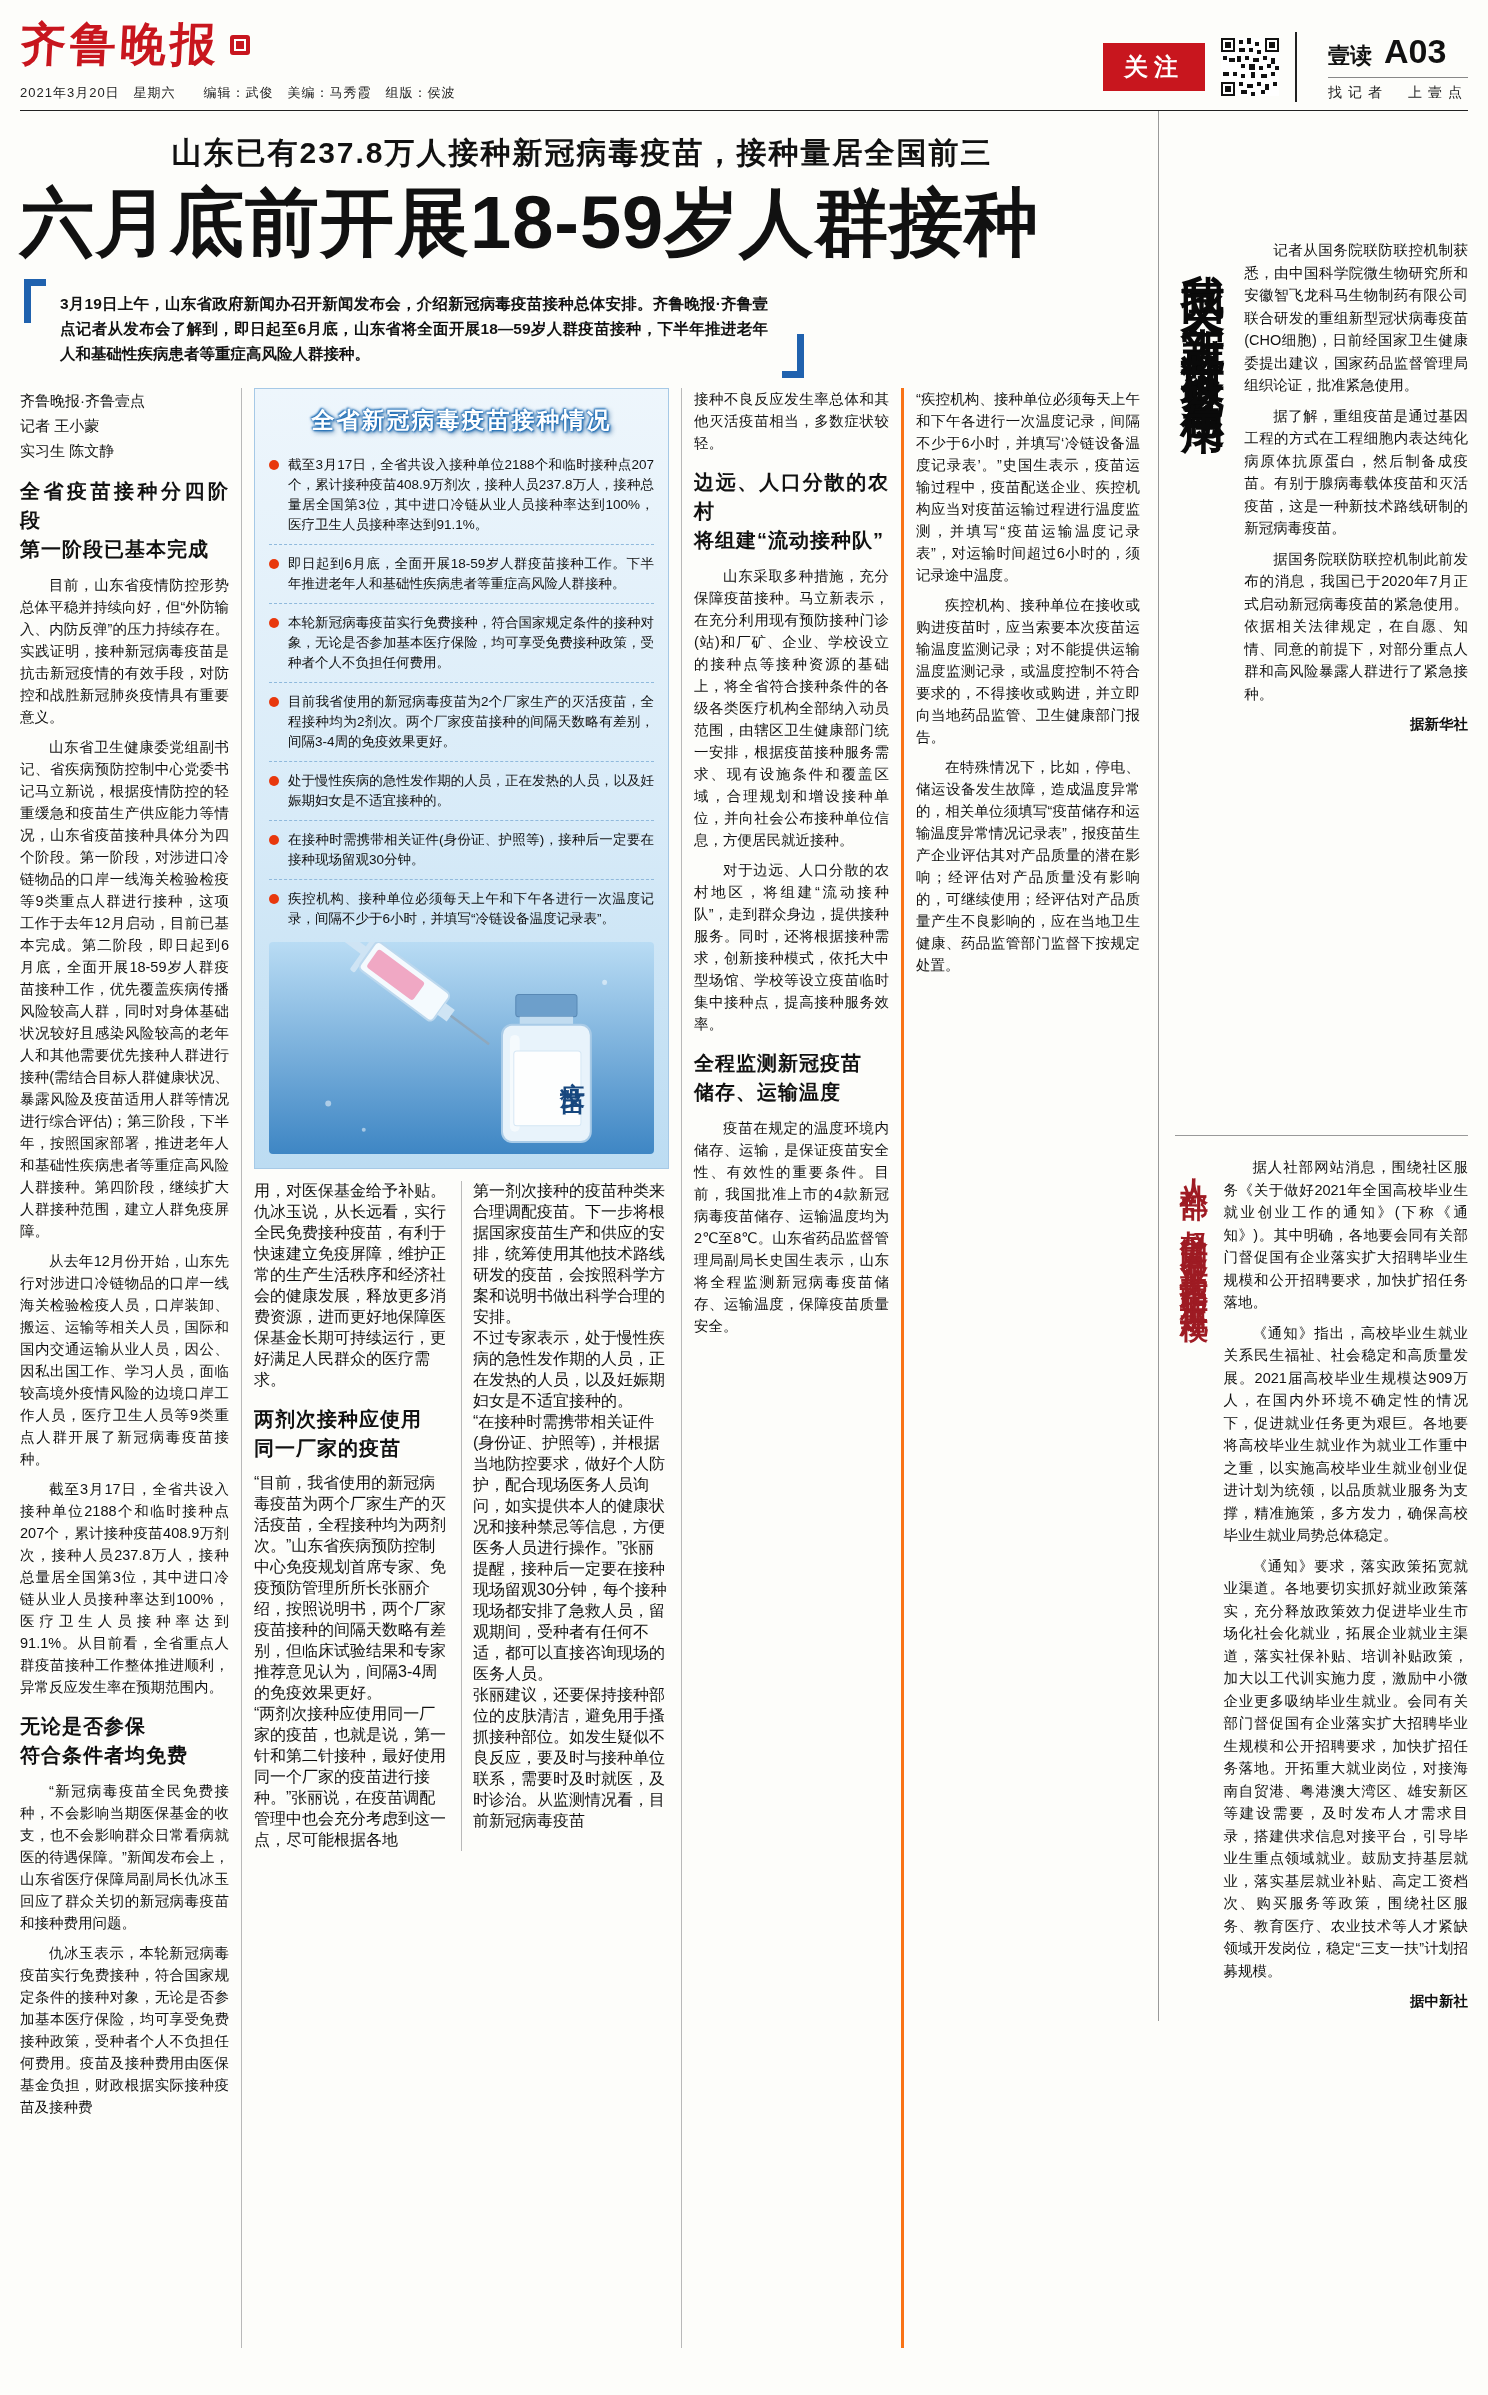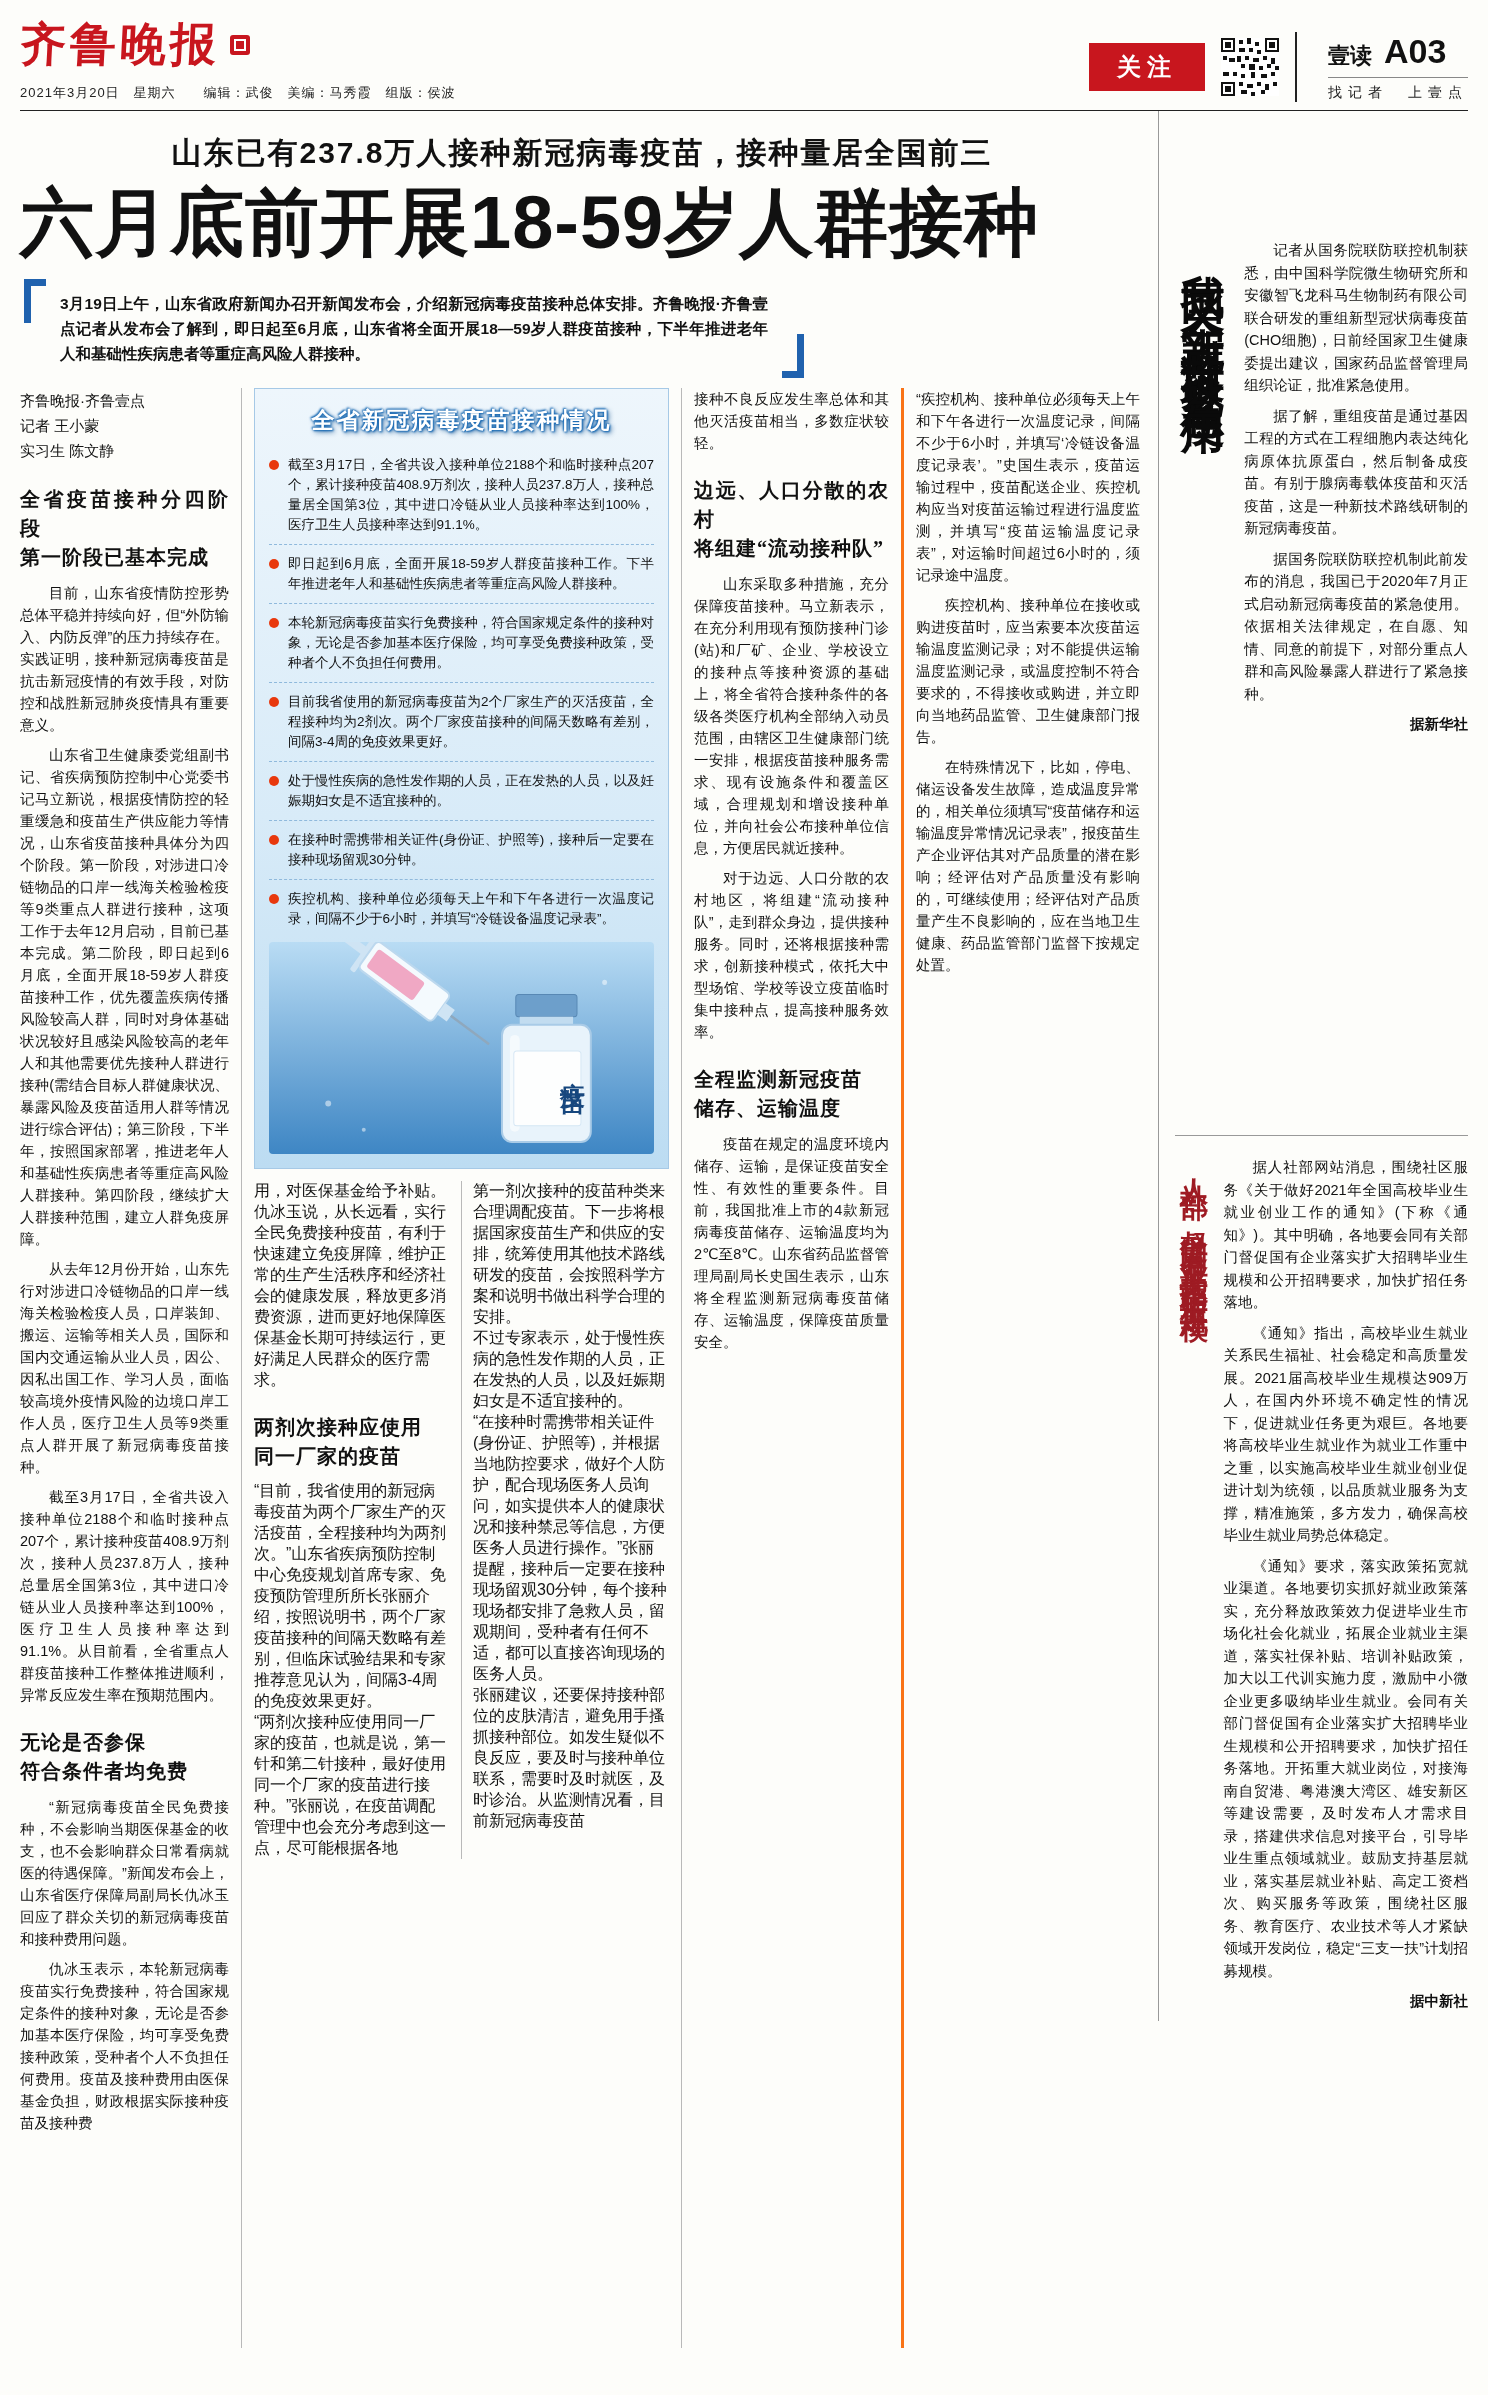--- a/index.html
+++ b/index.html
@@ -11,21 +11,21 @@
   .masthead { display:flex; justify-content:space-between; align-items:flex-end;
               padding-bottom:8px; border-bottom:1px solid #222; }
   .logo-row { display:flex; align-items:center; gap:10px; }
   .logo { font-size:46px; font-weight:900; color:#c8161e; letter-spacing:4px;
           font-family:"Liberation Serif","DejaVu Serif",serif; transform:skewX(-3deg); }
   .seal { width:20px; height:20px; background:#c8161e; border-radius:3px; position:relative; }
   .seal::after { content:""; position:absolute; inset:4px; border:2px solid #fff; }
   .dateline { font-size:13px; color:#222; margin-top:8px; letter-spacing:1px; }
   .mast-right { display:flex; align-items:center; gap:16px; }
   .follow-btn { background:#c8161e; color:#fff; font-size:24px; font-weight:700;
-                padding:8px 28px; letter-spacing:6px; cursor:pointer; }
+                padding:8px 21px; letter-spacing:6px; cursor:pointer; }
   .pagebox { border-left:2px solid #222; padding-left:31px; min-width:160px; }
   .pagebox-top { display:flex; align-items:baseline; gap:12px; padding-bottom:6px;
                  border-bottom:1px solid #888; margin-bottom:6px; }
   .section-name { font-size:22px; font-weight:800; }
   .page-no { font-size:34px; font-weight:900; }
   .slogan { font-size:14px; letter-spacing:6px; color:#222; }
 
   
   .content { display:flex; align-items:flex-start; }
   .main { flex:1 1 auto; padding-right:14px; min-width:0; }
@@ -40,21 +40,21 @@
   
   .cols { display:flex; margin-top:10px; min-height:1960px; }
   .col { font-size:14.5px; line-height:22px; text-align:justify; }
   .col p, .side-body p { margin-bottom:8px; text-indent:2em; }
   p.cont { text-indent:0; }
   .col1 { flex:0 0 222px; padding-right:12px; border-right:1px solid #b9b9b9; }
   .colmid { flex:0 0 440px; padding:0 12px; border-right:1px solid #b9b9b9; }
   .col4 { flex:0 0 222px; padding:0 12px; border-right:3px solid #f97316; }
   .col5 { flex:1 1 auto; padding:0 4px 0 12px; }
   .byline { font-size:15px; line-height:25px; margin-bottom:12px; }
-  .sec-h { margin:22px 0 10px;font-family:Liberation Serif, serif; }
+  .sec-h { margin:14px 0 10px; }
   .sec-h span { display:block; font-size:20px; line-height:29px; font-weight:800; letter-spacing:1px; }
   .subcols { display:flex; margin-top:12px; }
   .subcol { flex:1 1 0; min-width:0; }
   .subcol.first { padding-right:11px; border-right:1px solid #b9b9b9; }
   .subcol.second { padding-left:11px; }
 
   
   .infobox { border:1px solid #a6c9e6; padding:12px 14px 14px;
              background:linear-gradient(180deg,#eef6fc 0%,#d8ebf8 55%,#bcdcf2 100%); }
   .infobox-title { text-align:center; font-size:23px; font-weight:900; letter-spacing:2px; color:#fff;

